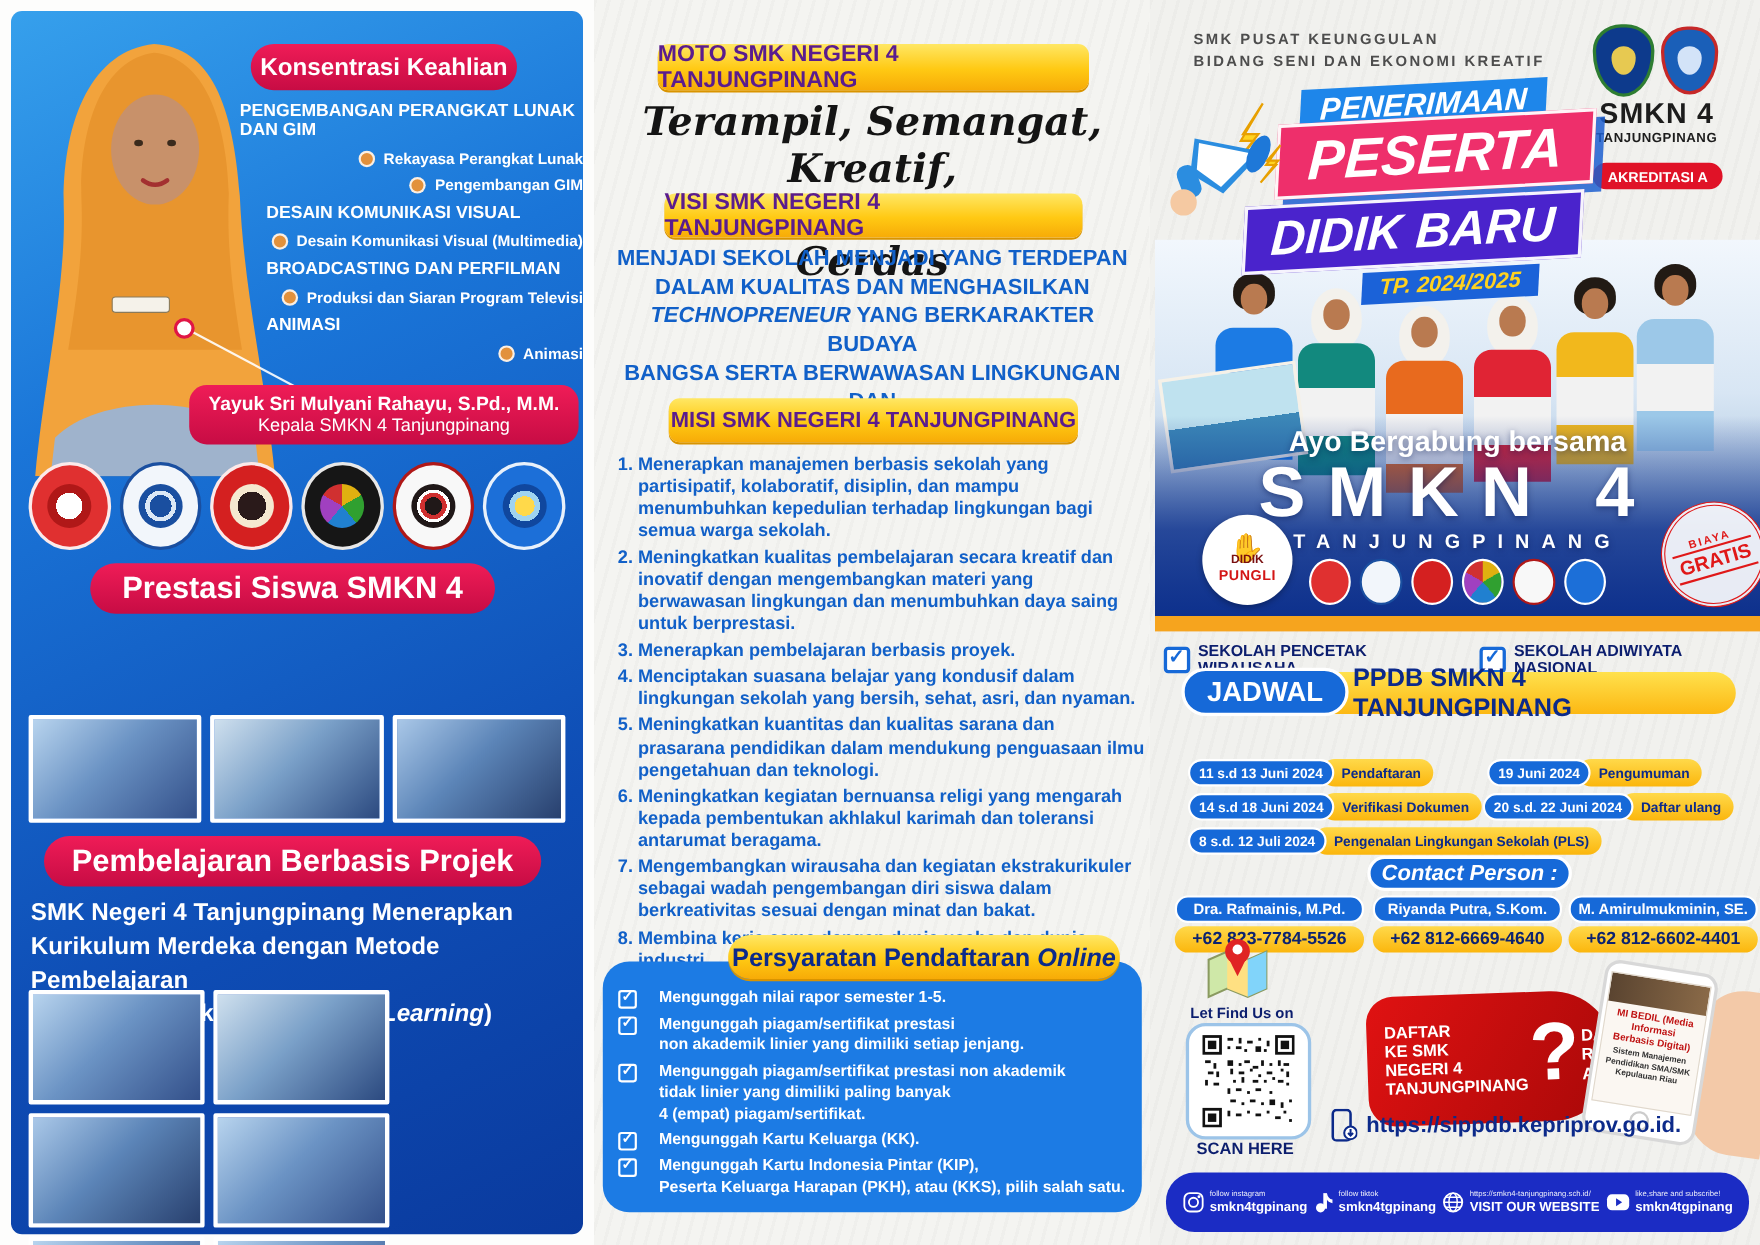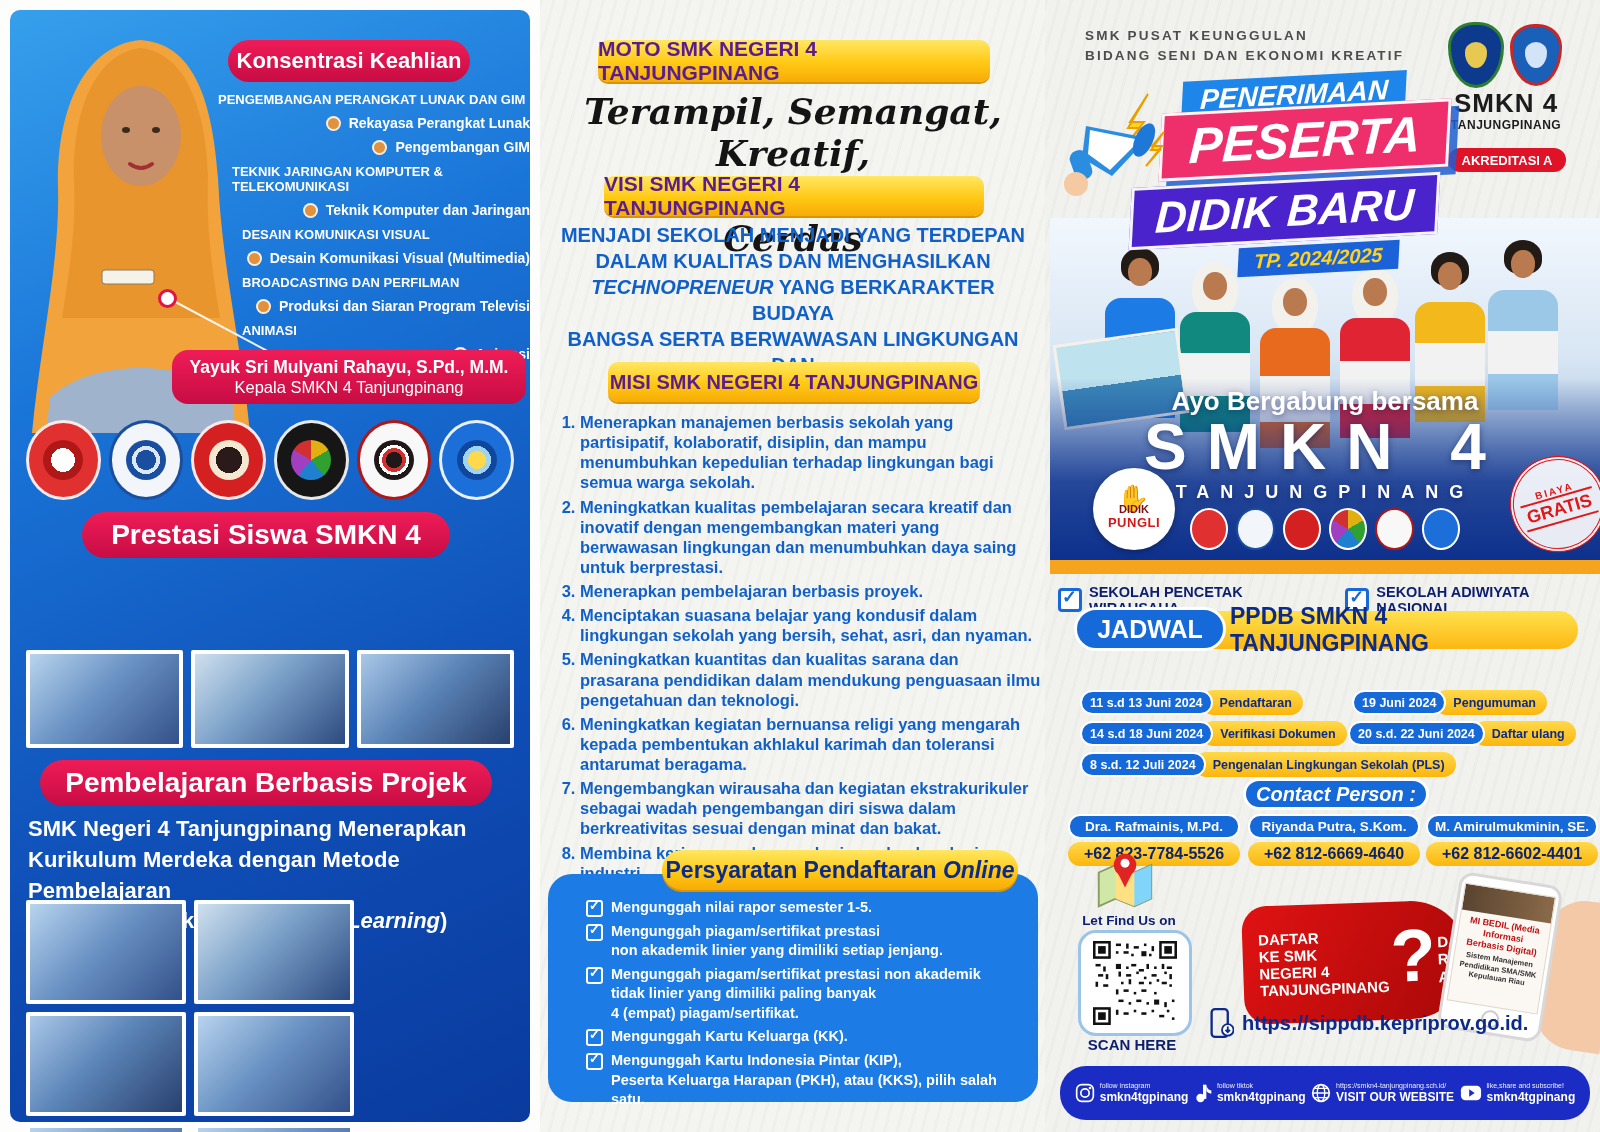--- a/index.html
+++ b/index.html
@@ -20,21 +20,21 @@
     color:#5a1c8e;font-weight:800;display:flex;align-items:center;justify-content:center;
     box-shadow:0 2px 0 #d99400;}
   .white-text{color:#fff;font-weight:800;white-space:pre-line;}
   .ph{border:4px solid #fff;border-radius:2px;flex:1;
     background:linear-gradient(135deg,#b8d4ee,#6b93c4 45%,#33508a);}
   .ph:nth-child(2){background:linear-gradient(135deg,#cfe0ee,#7aa0c8 45%,#2c4a80);}
   .ph:nth-child(3){background:linear-gradient(135deg,#aac8e8,#5c85b8 45%,#28406e);}
   
   .kons{left:218px;top:92px;width:312px;color:#fff;}
   .kg{margin-bottom:9px;}
-  .kg .gh{font-size:13px;font-weight:800;margin:0 0 3px;}
+  .kg .gh{font-size:16px;font-weight:800;margin:0 0 3px;}
   .kg ul{list-style:none;margin:0;padding:0;}
   .kg li{font-size:14px;font-weight:700;display:flex;gap:8px;align-items:center;margin:8px 0;justify-content:flex-end;}
   .dot{width:11px;height:11px;border-radius:50%;background:#e2913c;border:2px solid rgba(255,255,255,.85);flex:none;}
   .kg.i1{margin-left:14px}.kg.i2{margin-left:24px}
   .namebadge{left:172px;top:350px;width:338px;background:linear-gradient(180deg,#ef1c57,#c70c44);
     border-radius:16px;padding:7px 8px;text-align:center;color:#fff;}
   .namebadge .nm{font-size:17.5px;font-weight:800;}
   .namebadge .rl{font-size:16.5px;}
   .connector{left:166px;top:296px;width:150px;height:2px;background:rgba(255,255,255,.9);
     transform:rotate(28deg);transform-origin:left center;}
@@ -50,21 +50,21 @@
   .script{font-family:"DejaVu Serif",serif;font-style:italic;font-weight:bold;font-size:36px;
     color:#141414;text-align:center;line-height:1.18;}
   .visi{color:#1160c8;font-weight:800;font-size:20px;text-align:center;white-space:pre-line;line-height:1.3;}
   .visi em{font-style:italic;}
   ol.misi{color:#1160c8;font-weight:700;font-size:16.5px;line-height:1.22;padding-left:24px;margin:0;}
   ol.misi li{margin-bottom:4px;}
   ol.misi li span{white-space:pre-line;}
   ol.misi li::marker{font-weight:800;}
   .persbox{left:548px;top:874px;width:490px;height:228px;background:#1c7be4;border-radius:24px;}
   .perslist{left:562px;top:898px;width:462px;color:#fff;}
-  .perslist .it{display:flex;gap:8px;margin-bottom:4px;font-size:14.5px;font-weight:700;line-height:1.35;margin-left:24px;}
+  .perslist .it{display:flex;gap:20px;margin-bottom:4px;font-size:14.5px;font-weight:700;line-height:1.35;}
   .perslist .it span{white-space:pre-line;}
   .cb{width:13px;height:13px;border:2px solid #fff;border-radius:3px;position:relative;flex:none;margin-top:2px;}
   .cb::after{content:"✓";position:absolute;left:1px;top:-5px;font-size:13px;color:#fff;}
   
   .kop{left:1085px;top:26px;color:#4d4d4d;font-weight:800;font-size:13.5px;letter-spacing:2.2px;line-height:1.45;white-space:pre-line;}
   .shield{border:3px solid #2e7d32;background:#0d3a8c;width:50px;height:60px;
     border-radius:46% 46% 50% 50%/36% 36% 62% 62%;display:flex;align-items:center;justify-content:center;}
   .shield.s2{border-color:#c62828;background:#1a5fb8;}
   .shield b{width:22px;height:26px;border-radius:50% 50% 50% 50%/40% 40% 60% 60%;background:#ffd94a;opacity:.9;}
   .shield.s2 b{background:#e8f2ff;}
@@ -173,29 +173,20 @@
         <li>
             <span class="dot"></span>
             <span>Rekayasa Perangkat Lunak</span>
           </li>
         <li>
             <span class="dot"></span>
             <span>Pengembangan GIM</span>
           </li>
       </ul>
     </div>
-    <div class="kg i1">
-      <div class="gh">TEKNIK JARINGAN KOMPUTER &amp; TELEKOMUNIKASI</div>
-      <ul>
-          <li>
-            <span class="dot"></span>
-            <span>Teknik Komputer dan Jaringan</span>
-          </li>
-        </ul>
-    </div>
     <div class="kg i2">
       <div class="gh">DESAIN KOMUNIKASI VISUAL</div>
       <ul>
           <li>
             <span class="dot"></span>
             <span>Desain Komunikasi Visual (Multimedia)</span>
           </li>
         </ul>
     </div>
     <div class="kg i2">

